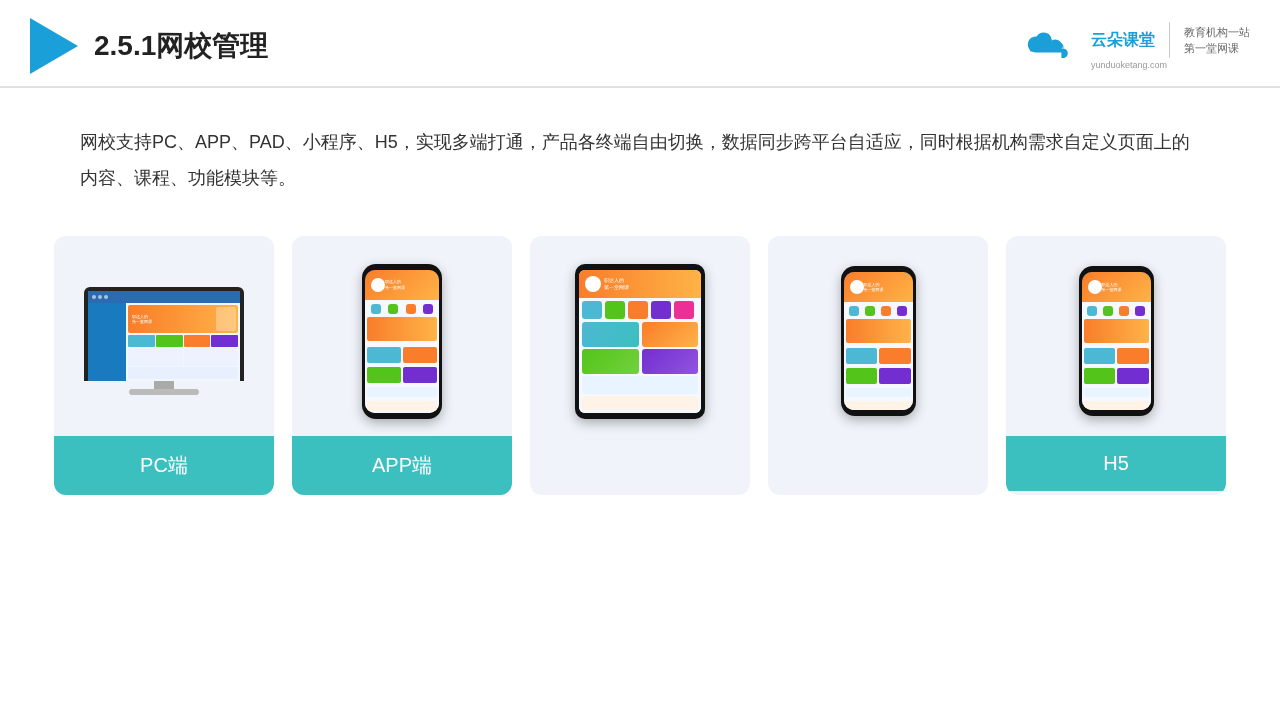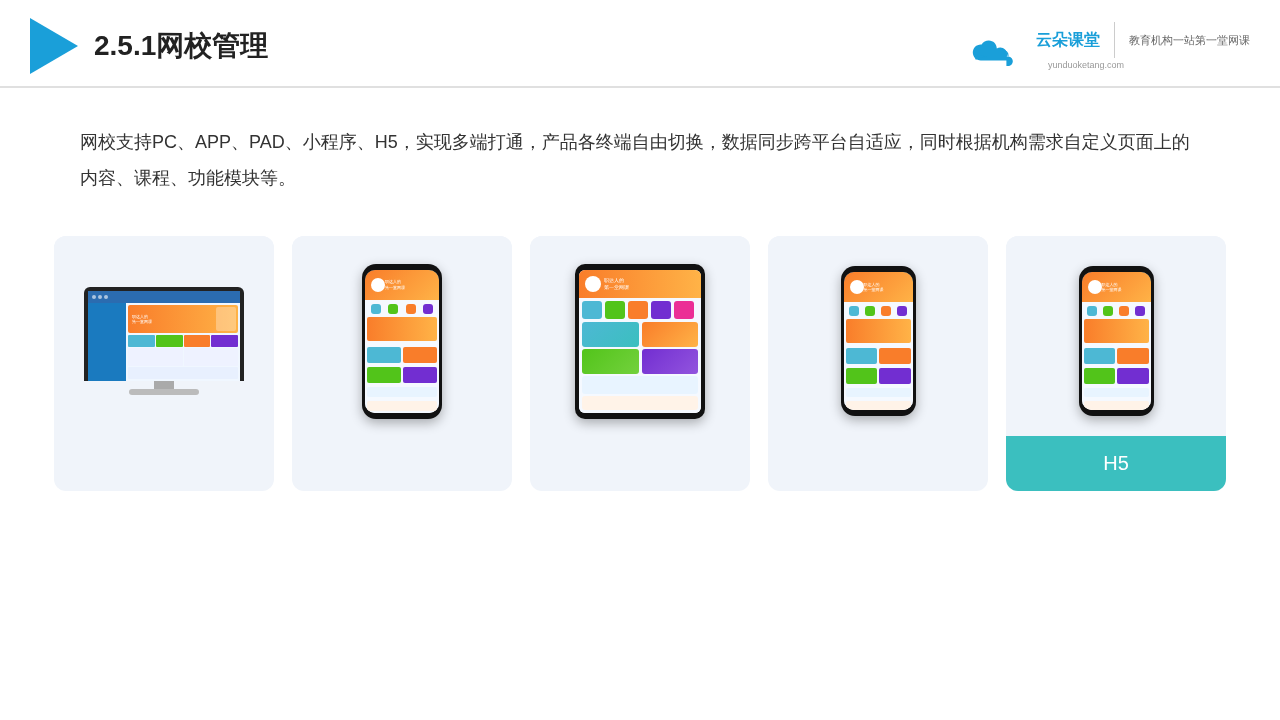--- a/index.html
+++ b/index.html
@@ -37,39 +37,38 @@
       font-weight: bold;
       color: #222;
     }
     .header-right {
       display: flex;
       flex-direction: column;
       align-items: center;
     }
     .cloud-logo {
       display: flex;
-      align-items: flex-end;
+      align-items: center;
       gap: 20px;
     }
     .cloud-icon-svg {
       width: 48px;
       height: 32px;
     }
     .brand-text-cn {
       font-size: 16px;
       font-weight: bold;
       color: #1a9fd9;
       line-height: 1.2;
     }
     .brand-text-en {
       font-size: 9px;
       color: #999;
       margin-top: 2px;
       text-align: right;
-      margin-left: 12px;
     }
 
     
     .description {
       padding: 36px 80px 20px 80px;
       font-size: 18px;
       color: #333;
       line-height: 2;
     }
 
@@ -391,20 +390,21 @@
       gap: 4px;
     }
     .divider-line {
       width: 1px;
       height: 36px;
       background: #ccc;
       margin: 0 10px;
     }
     .brand-right-text {
       display: flex;
+      flex-direction: column;
       font-size: 11px;
       color: #666;
       line-height: 1.5;
     }
   </style>
 </head>
 <body>
 
 <div class="header">
   <div class="header-left">
@@ -468,20 +468,21 @@
                 </div>
                 <div style="height:12px;background:#e8f0fe;border-radius:1px;margin-top:1px"></div>
               </div>
             </div>
           </div>
         </div>
         <div class="pc-stand-neck"></div>
         <div class="pc-stand-base"></div>
       </div>
     </div>
+    <div class="card-label">PC端</div>
   </div>
 
   <div class="card">
     <div class="card-image-area">
       <div class="phone-mockup">
         <div class="phone-body">
           <div class="phone-notch"></div>
           <div class="phone-screen">
             <div class="phone-top-bar">
               <div class="phone-top-avatar"></div>
@@ -507,20 +508,21 @@
               </div>
               <div style="height:2px"></div>
               <div style="height:10px;background:#e8f4ff;border-radius:2px"></div>
               <div style="height:2px"></div>
               <div style="height:10px;background:#fff3e8;border-radius:2px"></div>
             </div>
           </div>
         </div>
       </div>
     </div>
+    <div class="card-label">APP端</div>
   </div>
 
   <div class="card">
     <div class="card-image-area">
       <div class="tablet-mockup">
         <div class="tablet-body">
           <div class="tablet-screen">
             <div class="tablet-top-bar">
               <div class="phone-top-avatar" style="width:16px;height:16px"></div>
               <div class="tablet-top-text">职达人的<br>第一堂网课</div>

